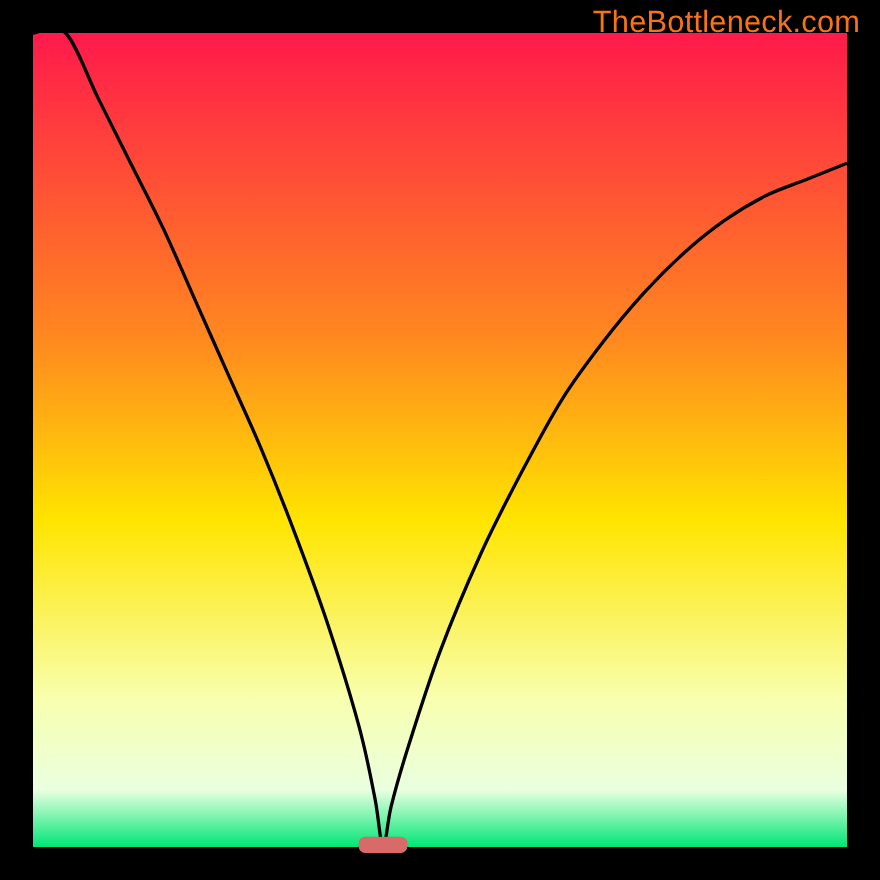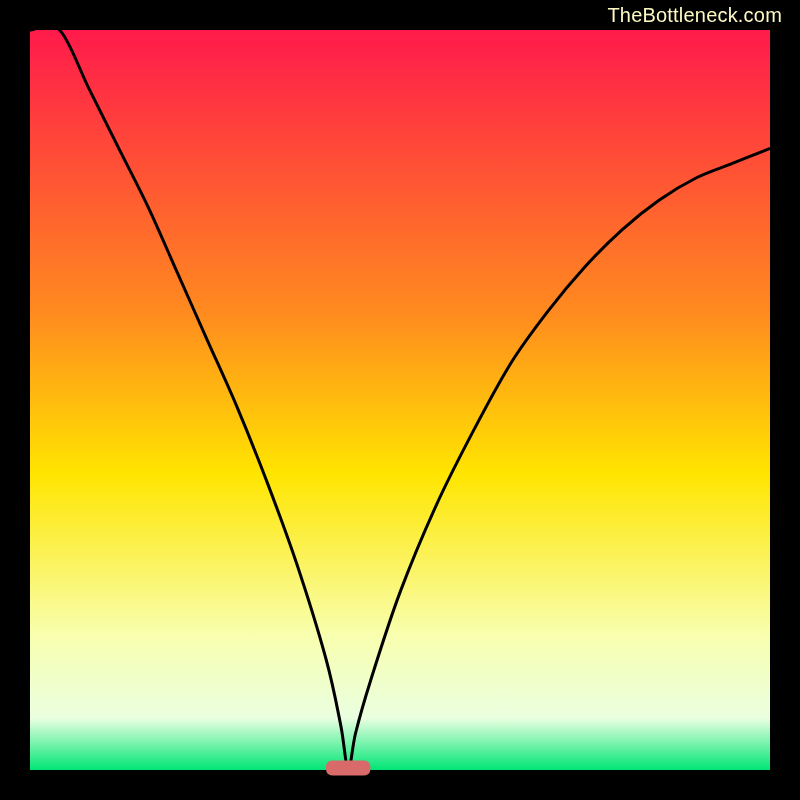--- a/index.html
+++ b/index.html
@@ -14,22 +14,22 @@
   .frame {
     position: relative;
     width: 800px;
     height: 800px;
     background: #000;
   }
   .watermark {
     position: absolute;
     top: 4px;
     right: 18px;
-    color: #fef9c3;
-    font-size: 20px;
+    color: #f97316;
+    font-size: 28px;
     font-weight: 500;
     letter-spacing: 0.2px;
     z-index: 10;
   }
   svg {
     position: absolute;
     top: 0;
     left: 0;
   }
 </style>

